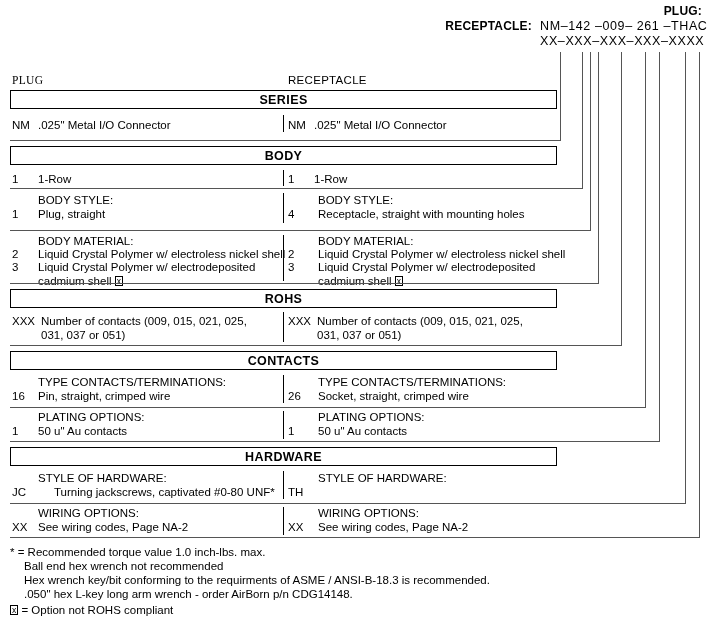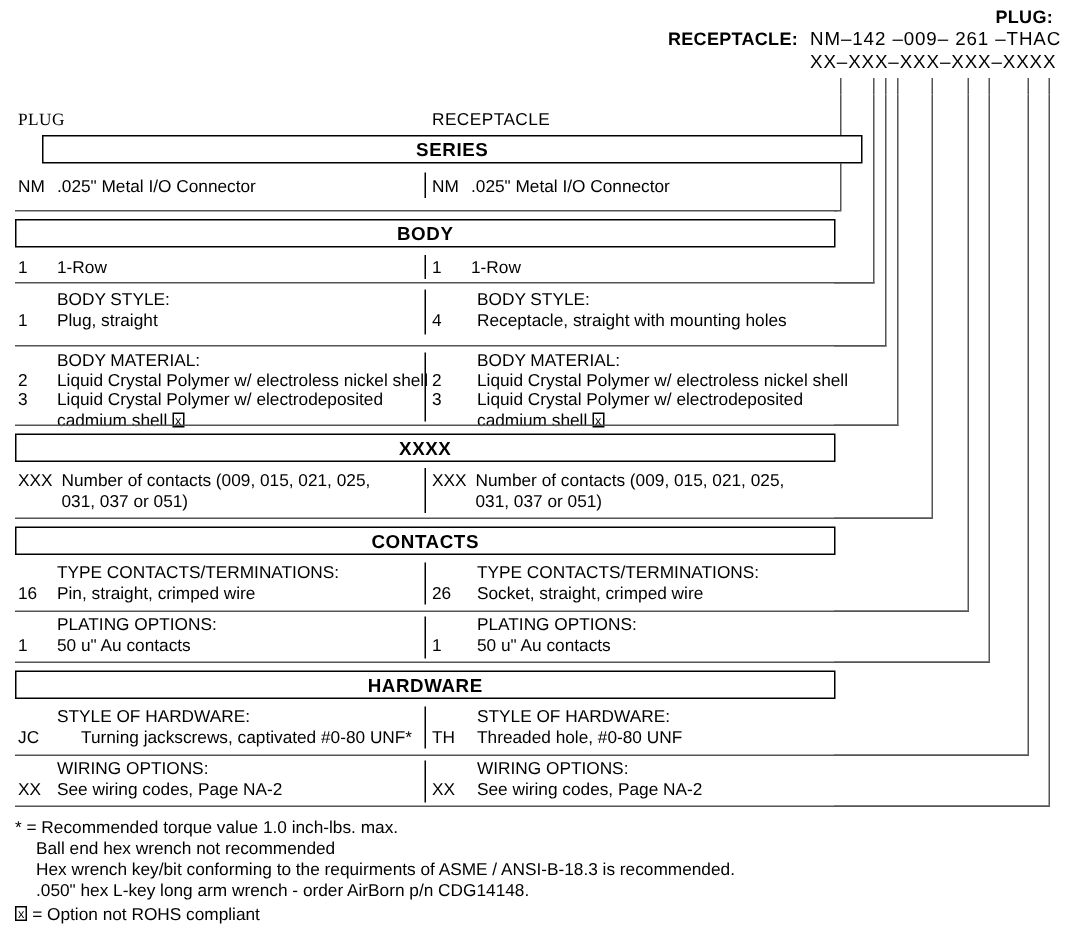--- a/index.html
+++ b/index.html
@@ -98,21 +98,21 @@
 
   <div class="elbow-v" style="left:685px;top:63px;height:440px;"></div>
   <div class="elbow-h" style="left:556px;top:503px;width:130px;"></div>
 
   <div class="elbow-v" style="left:699px;top:63px;height:474px;"></div>
   <div class="elbow-h" style="left:556px;top:537px;width:144px;"></div>
 
   <div class="colcap" style="left:12px;top:74px;font-family:Liberation Serif, serif;">PLUG</div>
   <div class="colcap" style="left:288px;top:74px;">RECEPTACLE</div>
 
-  <div class="bar" style="left:28px;top:90px;width:545px;height:17px;">
+  <div class="bar" style="left:10px;top:90px;width:545px;height:17px;">
     <span>SERIES</span>
   </div>
   <div class="divider" style="left:283px;top:115px;height:17px;"></div>
   <div class="code" style="left:12px;top:119px;">NM</div>
   <div class="desc" style="left:38px;top:119px;width:240px;">.025" Metal I/O Connector</div>
   <div class="code" style="left:288px;top:119px;">NM</div>
   <div class="desc" style="left:314px;top:119px;width:240px;">.025" Metal I/O Connector</div>
   <div class="hrule" style="left:10px;top:140px;width:548px;"></div>
 
   <div class="bar" style="left:10px;top:146px;width:545px;height:17px;">
@@ -143,21 +143,21 @@
   <div class="desc" style="left:38px;top:261px;width:235px;"><span>Liquid Crystal Polymer w/ electrodeposited cadmium shell</span> <span class="boxx">x</span></div>
 
   <div class="desc subhdr" style="left:318px;top:235px;">BODY MATERIAL:</div>
   <div class="code" style="left:288px;top:248px;">2</div>
   <div class="desc" style="left:318px;top:248px;">Liquid Crystal Polymer w/ electroless nickel shell</div>
   <div class="code" style="left:288px;top:261px;">3</div>
   <div class="desc" style="left:318px;top:261px;width:235px;"><span>Liquid Crystal Polymer w/ electrodeposited cadmium shell</span> <span class="boxx">x</span></div>
   <div class="hrule" style="left:10px;top:283px;width:589px;"></div>
 
   <div class="bar" style="left:10px;top:289px;width:545px;height:17px;">
-    <span>XXXX</span>
+    <span>ROHS</span>
   </div>
   <div class="divider" style="left:283px;top:312px;height:30px;"></div>
   <div class="code" style="left:12px;top:315px;">XXX</div>
   <div class="desc" style="left:41px;top:315px;width:225px;">Number of contacts (009, 015, 021, 025, 031, 037 or 051)</div>
   <div class="code" style="left:288px;top:315px;">XXX</div>
   <div class="desc" style="left:317px;top:315px;width:225px;">Number of contacts (009, 015, 021, 025, 031, 037 or 051)</div>
   <div class="hrule" style="left:10px;top:345px;width:612px;"></div>
 
   <div class="bar" style="left:10px;top:351px;width:545px;height:17px;">
     <span>CONTACTS</span>
@@ -182,21 +182,20 @@
 
   <div class="bar" style="left:10px;top:447px;width:545px;height:17px;">
     <span>HARDWARE</span>
   </div>
   <div class="divider" style="left:283px;top:471px;height:28px;"></div>
   <div class="desc subhdr" style="left:38px;top:472px;">STYLE OF HARDWARE:</div>
   <div class="code" style="left:12px;top:486px;">JC</div>
   <div class="desc" style="left:38px;top:486px;margin-left:16px;">Turning jackscrews, captivated #0-80 UNF*</div>
   <div class="desc subhdr" style="left:318px;top:472px;">STYLE OF HARDWARE:</div>
   <div class="code" style="left:288px;top:486px;">TH</div>
-  <div class="desc" style="left:318px;top:486px;">Threaded hole, #0-80 UNF</div>
   <div class="hrule" style="left:10px;top:503px;width:676px;"></div>
 
   <div class="divider" style="left:283px;top:507px;height:28px;"></div>
   <div class="desc subhdr" style="left:38px;top:507px;">WIRING OPTIONS:</div>
   <div class="code" style="left:12px;top:521px;">XX</div>
   <div class="desc" style="left:38px;top:521px;">See wiring codes, Page NA-2</div>
   <div class="desc subhdr" style="left:318px;top:507px;">WIRING OPTIONS:</div>
   <div class="code" style="left:288px;top:521px;">XX</div>
   <div class="desc" style="left:318px;top:521px;">See wiring codes, Page NA-2</div>
   <div class="hrule" style="left:10px;top:537px;width:690px;"></div>

